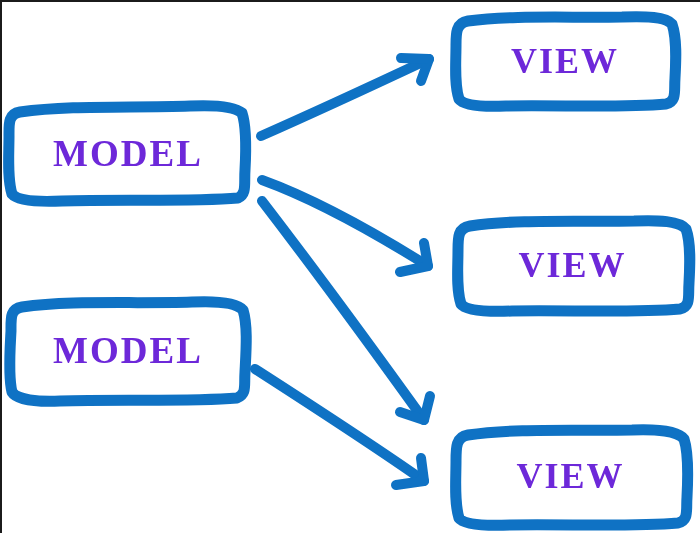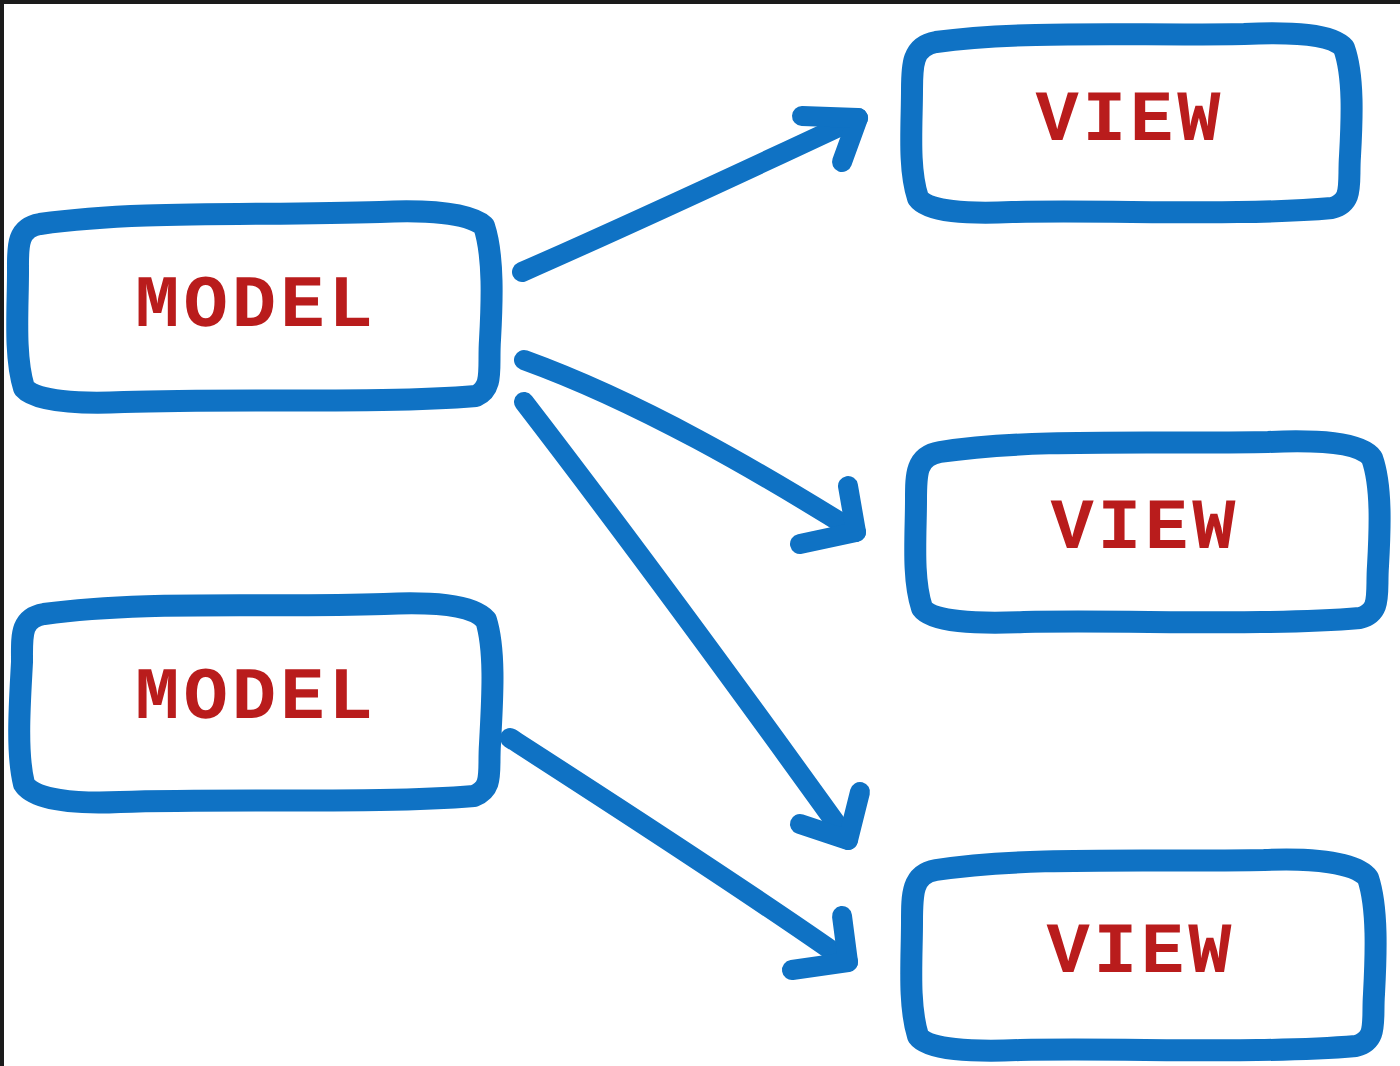--- a/index.html
+++ b/index.html
@@ -31,24 +31,24 @@
     position: absolute;
     left: 0; top: 0;
     width: 700px;
     height: 533px;
   }
   .node-label {
     position: absolute;
     display: flex;
     align-items: center;
     justify-content: center;
-    font-family: Liberation Mono, monospace;
+    font-family: Liberation Serif, serif;
     font-weight: 700;
     letter-spacing: 2px;
-    color: #b91c1c;
+    color: #6d28d9;
     pointer-events: none;
     white-space: nowrap;
   }
   .label-model {
     font-size: 37px;
   }
   .label-view {
     font-size: 36px;
   }
 </style>

